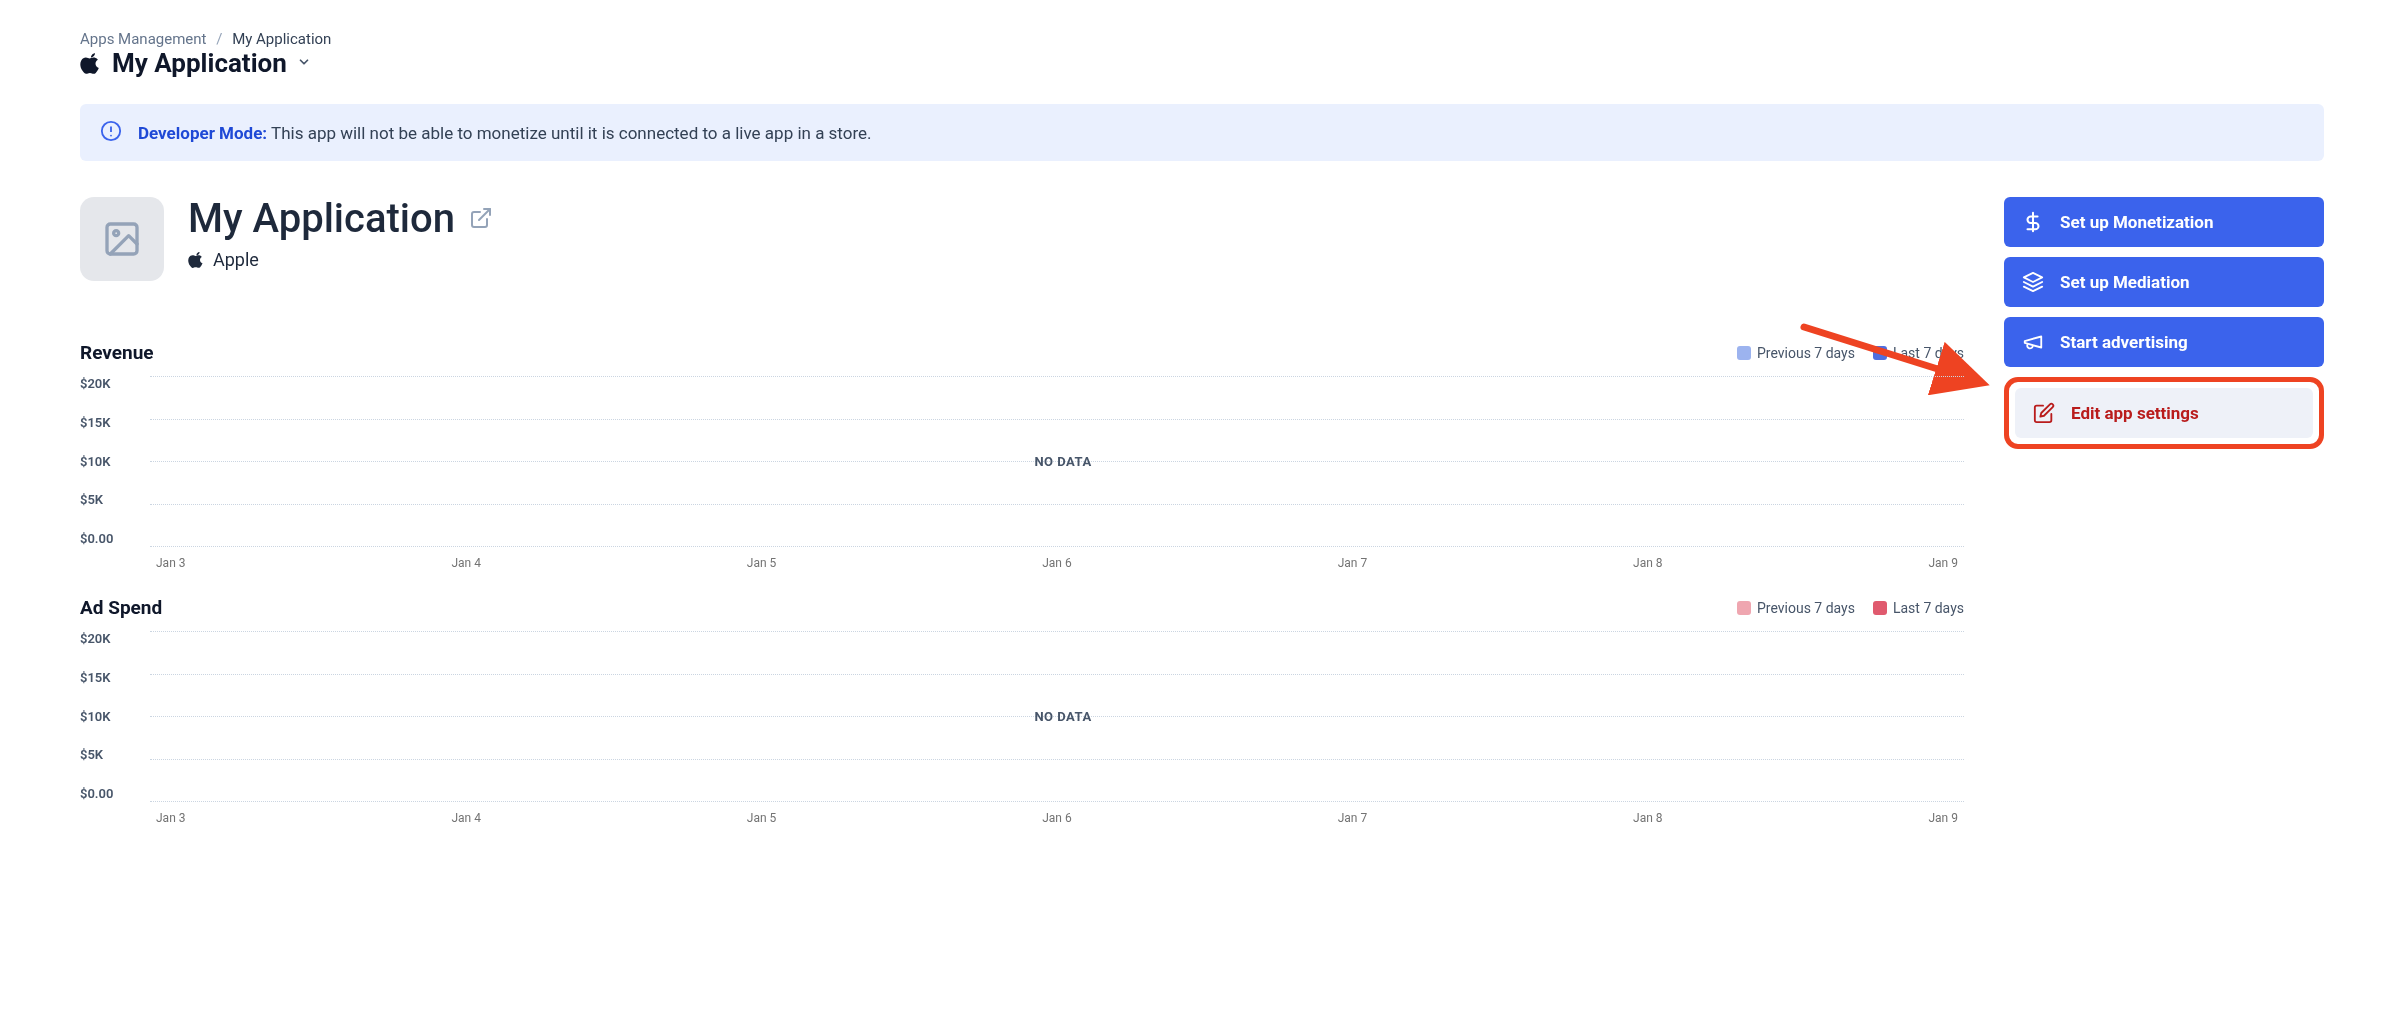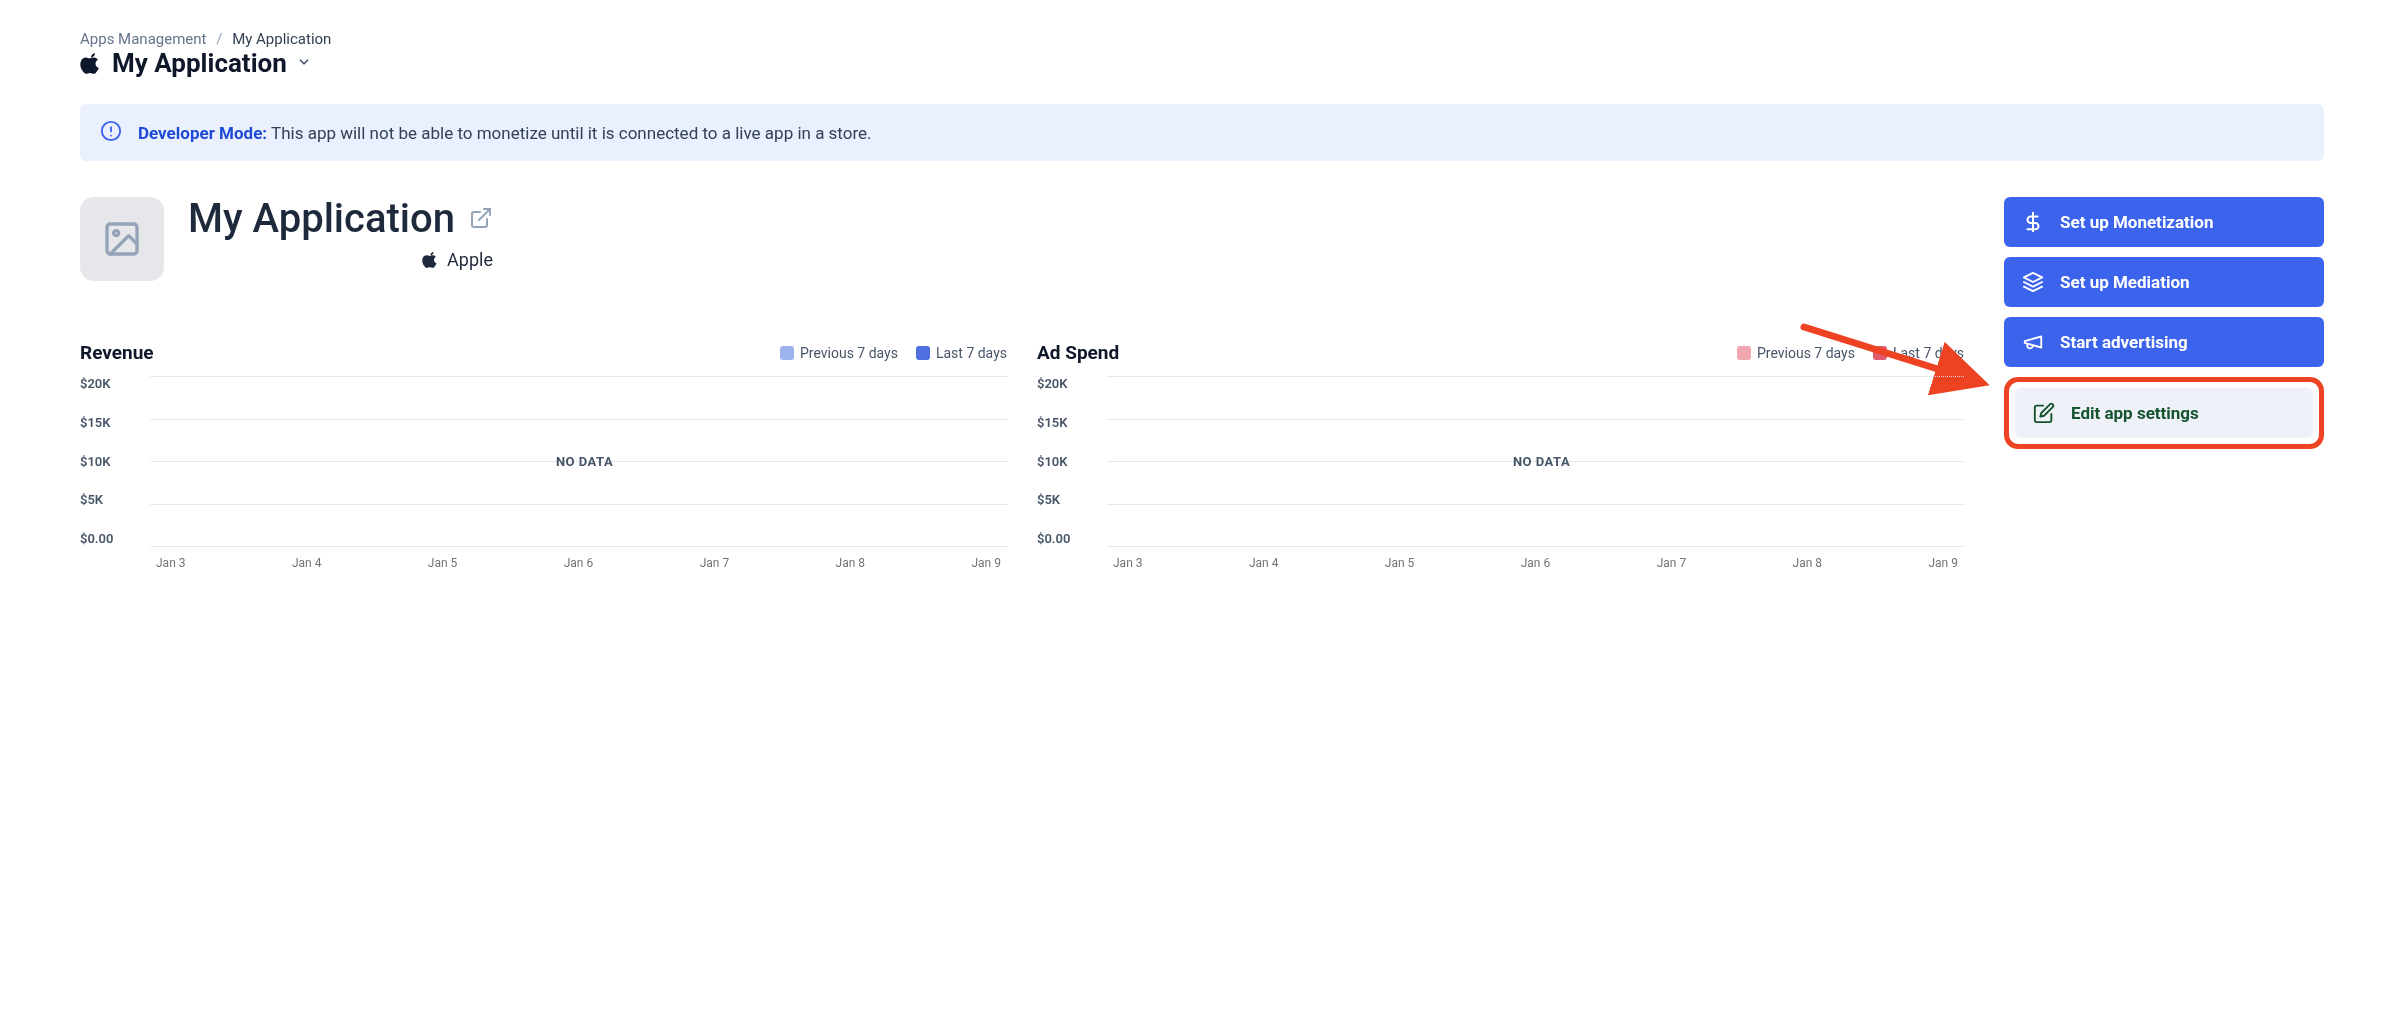--- a/index.html
+++ b/index.html
@@ -60,24 +60,25 @@
   .app-icon-placeholder {
     width:84px; height:84px;
     background:#e5e7eb;
     border-radius:14px;
     display:flex; align-items:center; justify-content:center;
     color:#94a3b8;
   }
   .app-title-row { display:flex; align-items:center; gap:14px; }
   .app-title { font-size:40px; font-weight:500; color:#1e293b; line-height:1.1; }
   .ext-link { color:#94a3b8; }
-  .app-platform { display:flex; align-items:center; gap:8px; font-size:18px; margin-top:8px; color:#1e293b;justify-content:flex-end;}
+  .app-platform { display:flex; align-items:center; gap:8px; font-size:18px; margin-top:8px; color:#1e293b;}
   .charts-row {
     display:flex;
     gap:30px;
+    flex-direction:column;
   }
   .chart-block { flex:1; }
   .chart-head {
     display:flex;
     align-items:center;
     gap:20px;
     margin-bottom:12px;
     font-weight:700;
     font-size:19px;
   }
@@ -105,21 +106,21 @@
     border-radius:6px;
     margin-bottom:10px;
     font-weight:700;
     font-size:17px;
     cursor:pointer;
     color:#fff;
     background:#3b63ec;
   }
   .action-btn.secondary {
     background:#eef1f8;
-    color:#14532d;
+    color:#b91c1c;
   }
   .action-btn svg { flex-shrink:0; }
   .highlight-box {
     margin-top:2px;
     border:5px solid #ee4322;
     border-radius:14px;
     padding:6px;
   }
   .arrow-wrap {
     position:relative;

